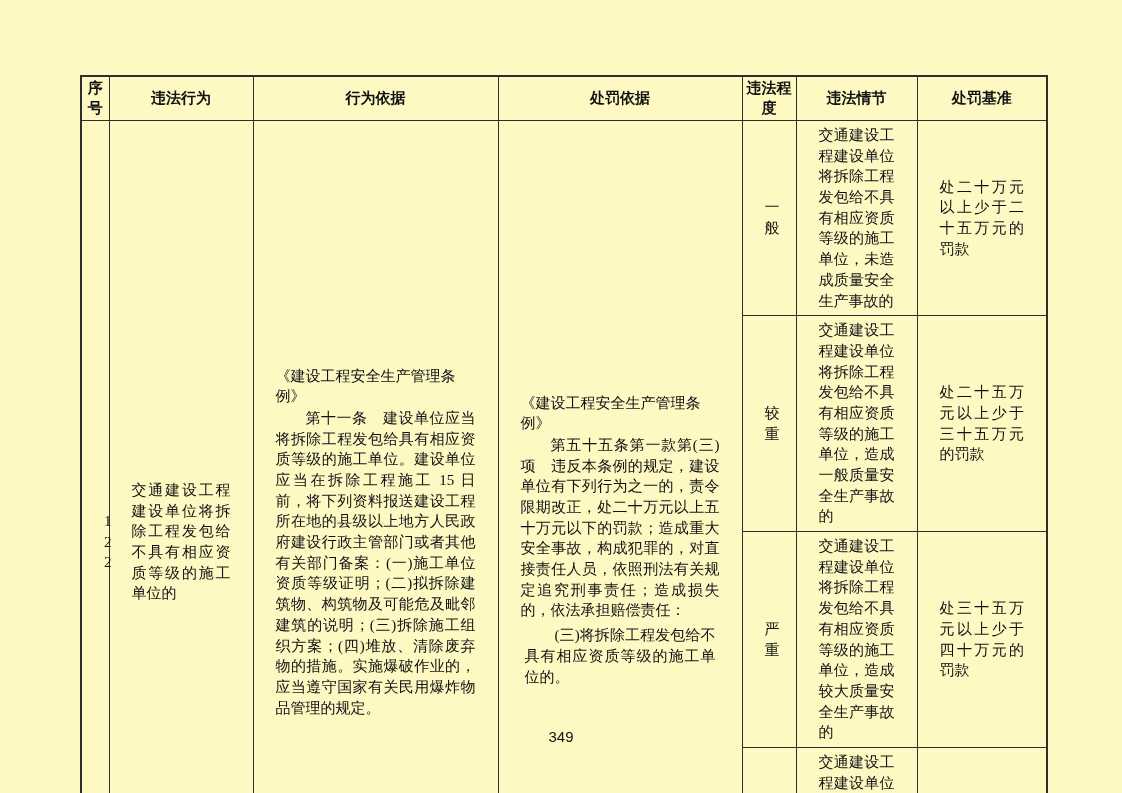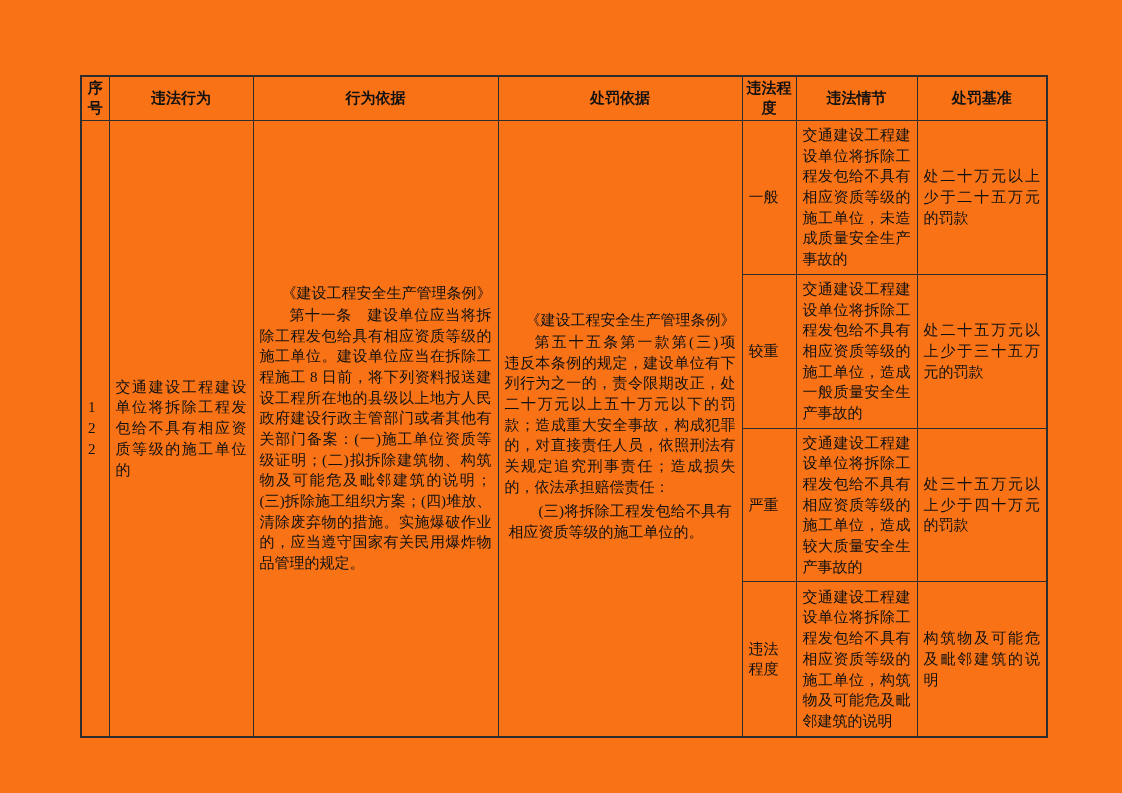--- a/index.html
+++ b/index.html
@@ -5,39 +5,39 @@
   html, body {
     margin: 0;
     padding: 0;
     background: #ffffff;
     font-family: "Liberation Serif", "DejaVu Serif", serif;
   }
   .page {
     position: relative;
     width: 1122px;
     height: 793px;
-    background: #f97316;
+    background: #fef9c3;
     overflow: hidden;
   }
   table.law-table {
     position: absolute;
     left: 80px;
     top: 75px;
     width: 966px;
     border-collapse: collapse;
     table-layout: fixed;
     border: 2px solid #2e2e2e;
   }
   table.law-table th,
   table.law-table td {
     border: 1px solid #2e2e2e;
     font-size: 15px;
     color: #111;
     vertical-align: middle;
-    padding: 4px 6px;
+    padding: 4px 22px;
     line-height: 1.38;
     word-break: break-all;
   }
   table.law-table th {
     font-weight: bold;
     text-align: center;
     height: 37px;
     padding: 2px 2px;
     line-height: 1.3;
   }
@@ -48,21 +48,21 @@
   }
   td.c-violation {
     text-align: justify;
     text-align-last: left;
     padding: 4px 6px;
   }
   td.c-basis {
     padding: 4px 8px;
   }
   .law-title {
-    text-align: right;
+    text-align: left;
     margin: 0 0 1px 0;
   }
   .law-body {
     text-align: justify;
     text-align-last: left;
     text-indent: 2em;
     margin: 0;
   }
   .law-item {
     text-align: justify;
@@ -124,21 +124,21 @@
         <th>违法情节</th>
         <th>处罚基准</th>
       </tr>
     </thead>
     <tbody>
       <tr class="sub-row-1">
         <td class="c-serial" rowspan="4">122</td>
         <td class="c-violation" rowspan="4">交通建设工程建设单位将拆除工程发包给不具有相应资质等级的施工单位的</td>
         <td class="c-basis" rowspan="4">
           <p class="law-title">《建设工程安全生产管理条例》</p>
-          <p class="law-body">第十一条　建设单位应当将拆除工程发包给具有相应资质等级的施工单位。建设单位应当在拆除工程施工 8 日前，将下列资料报送建设工程所在地的县级以上地方人民政府建设行政主管部门或者其他有关部门备案：(一)施工单位资质等级证明；(二)拟拆除建筑物、构筑物及可能危及毗邻建筑的说明；(三)拆除施工组织方案；(四)堆放、清除废弃物的措施。实施爆破作业的，应当遵守国家有关民用爆炸物品管理的规定。</p>
+          <p class="law-body">第十一条　建设单位应当将拆除工程发包给具有相应资质等级的施工单位。建设单位应当在拆除工程施工 15 日前，将下列资料报送建设工程所在地的县级以上地方人民政府建设行政主管部门或者其他有关部门备案：(一)施工单位资质等级证明；(二)拟拆除建筑物、构筑物及可能危及毗邻建筑的说明；(三)拆除施工组织方案；(四)堆放、清除废弃物的措施。实施爆破作业的，应当遵守国家有关民用爆炸物品管理的规定。</p>
         </td>
         <td class="c-basis" rowspan="4">
           <p class="law-title">《建设工程安全生产管理条例》</p>
           <p class="law-body">第五十五条第一款第(三)项　违反本条例的规定，建设单位有下列行为之一的，责令限期改正，处二十万元以上五十万元以下的罚款；造成重大安全事故，构成犯罪的，对直接责任人员，依照刑法有关规定追究刑事责任；造成损失的，依法承担赔偿责任：</p>
           <p class="law-item">(三)将拆除工程发包给不具有相应资质等级的施工单位的。</p>
         </td>
         <td class="c-degree">一般</td>
         <td class="c-circumstance">交通建设工程建设单位将拆除工程发包给不具有相应资质等级的施工单位，未造成质量安全生产事故的</td>
         <td class="c-benchmark">处二十万元以上少于二十五万元的罚款</td>
       </tr>
@@ -153,14 +153,15 @@
         <td class="c-benchmark">处三十五万元以上少于四十万元的罚款</td>
       </tr>
       <tr class="sub-row-4">
         <td class="c-degree">违法程度</td>
         <td class="c-circumstance">交通建设工程建设单位将拆除工程发包给不具有相应资质等级的施工单位，构筑物及可能危及毗邻建筑的说明</td>
         <td class="c-benchmark">构筑物及可能危及毗邻建筑的说明</td>
       </tr>
     </tbody>
   </table>
 
+  <div class="page-number">349</div>
 
 </div>
 
 </body></html>

